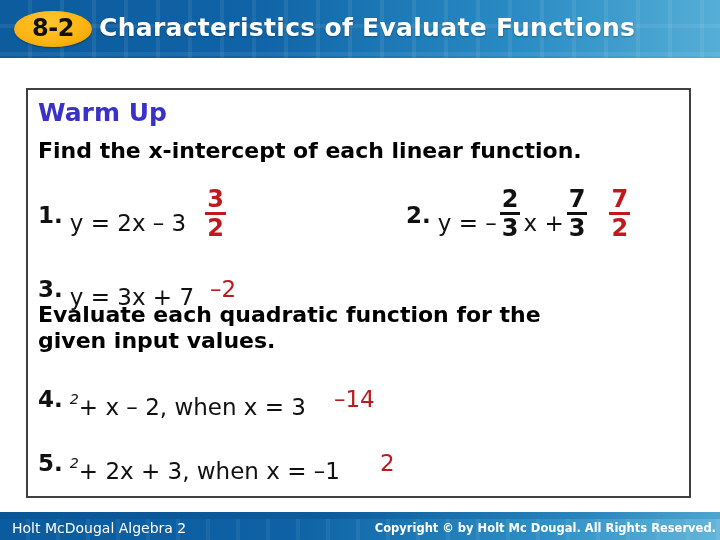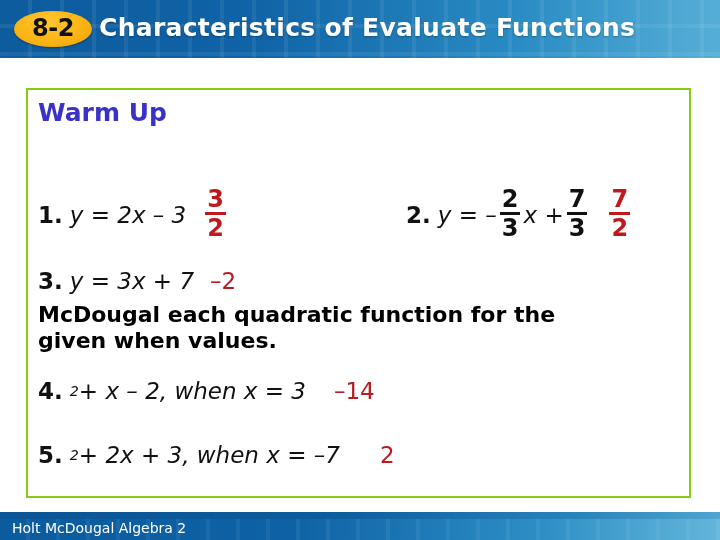--- a/index.html
+++ b/index.html
@@ -71,21 +71,21 @@
     text-shadow: 0 1px 2px rgba(0,0,0,0.30);
     font-family: "DejaVu Sans", sans-serif;
   }
 
   
   #panel {
     position: absolute;
     left: 26px; top: 88px;
     width: 665px; height: 410px;
     background: #ffffff;
-    border: 2px solid #84cc16;
+    border: 2px solid #404040;
     padding-left: 17px;
   }
 
   #warmup-title {
     position: absolute;
     left: 10px; top: 8px;
     color: #3a32c8;
     font-size: 25px;
     font-weight: bold;
     font-family: "DejaVu Sans", sans-serif;
@@ -112,21 +112,21 @@
     white-space: nowrap;
     font-family: "DejaVu Sans", sans-serif;
     display: flex;
     align-items: center;
   }
   .prob .num {
     font-weight: bold;
     margin-right: 7px;
   }
   .prob .eq {
-    font-style: italic;
+    margin-top: 16px;
   }
   .ans {
     color: #b61c20;
     font-style: normal;
   }
 
   #p1 { left: 10px; top: 98px; }
   #p2 { left: 378px; top: 98px; }
   #p3 { left: 10px; top: 178px; }
   #p4 { left: 10px; top: 288px; }
@@ -220,20 +220,23 @@
     <div id="badge">
       <div id="badge-label">8-2</div>
     </div>
     <div id="header-title">Characteristics of Evaluate Functions</div>
   </div>
 
   <div id="panel">
 
     <div id="warmup-title">Warm Up</div>
 
+    <div class="instruction" id="instr-1">
+      <span>Find the x-intercept of each linear function.</span>
+    </div>
 
     <div class="prob" id="p1">
       <span class="num">1.</span>
       <span class="eq">y = 2x – 3</span>
       <span class="spacer-sm"></span>
       <span class="frac red">
         <span class="top">3</span>
         <span class="bar"></span>
         <span class="bot">2</span>
       </span>
@@ -262,42 +265,43 @@
     </div>
 
     <div class="prob" id="p3">
       <span class="num">3.</span>
       <span class="eq">y = 3x + 7</span>
       <span class="spacer-sm"></span>
       <span class="ans">–2</span>
     </div>
 
     <div class="instruction" id="instr-2a">
-      <span>McDougal each quadratic function for the</span>
+      <span>Evaluate each quadratic function for the</span>
     </div>
     <div class="instruction" id="instr-2b">
-      <span>given when values.</span>
+      <span>given input values.</span>
     </div>
 
     <div class="prob" id="p4">
       <span class="num">4.</span>
         <sup class="exp">2</sup>
         <span class="eq"> + x – 2, when x = 3</span>
       <span class="spacer-md"></span>
       <span class="ans">–14</span>
     </div>
 
     <div class="prob" id="p5">
       <span class="num">5.</span>
         <sup class="exp">2</sup>
-        <span class="eq"> + 2x + 3, when x = –7</span>
+        <span class="eq"> + 2x + 3, when x = –1</span>
       <span class="spacer-lg"></span>
       <span class="ans">2</span>
     </div>
 
   </div>
 
   <div id="footer">
     <div id="footer-top-band"></div>
     <div id="footer-left">Holt McDougal Algebra 2</div>
+    <div id="footer-right">Copyright © by Holt Mc Dougal. All Rights Reserved.</div>
   </div>
 
 </div>
 
 </body></html>

